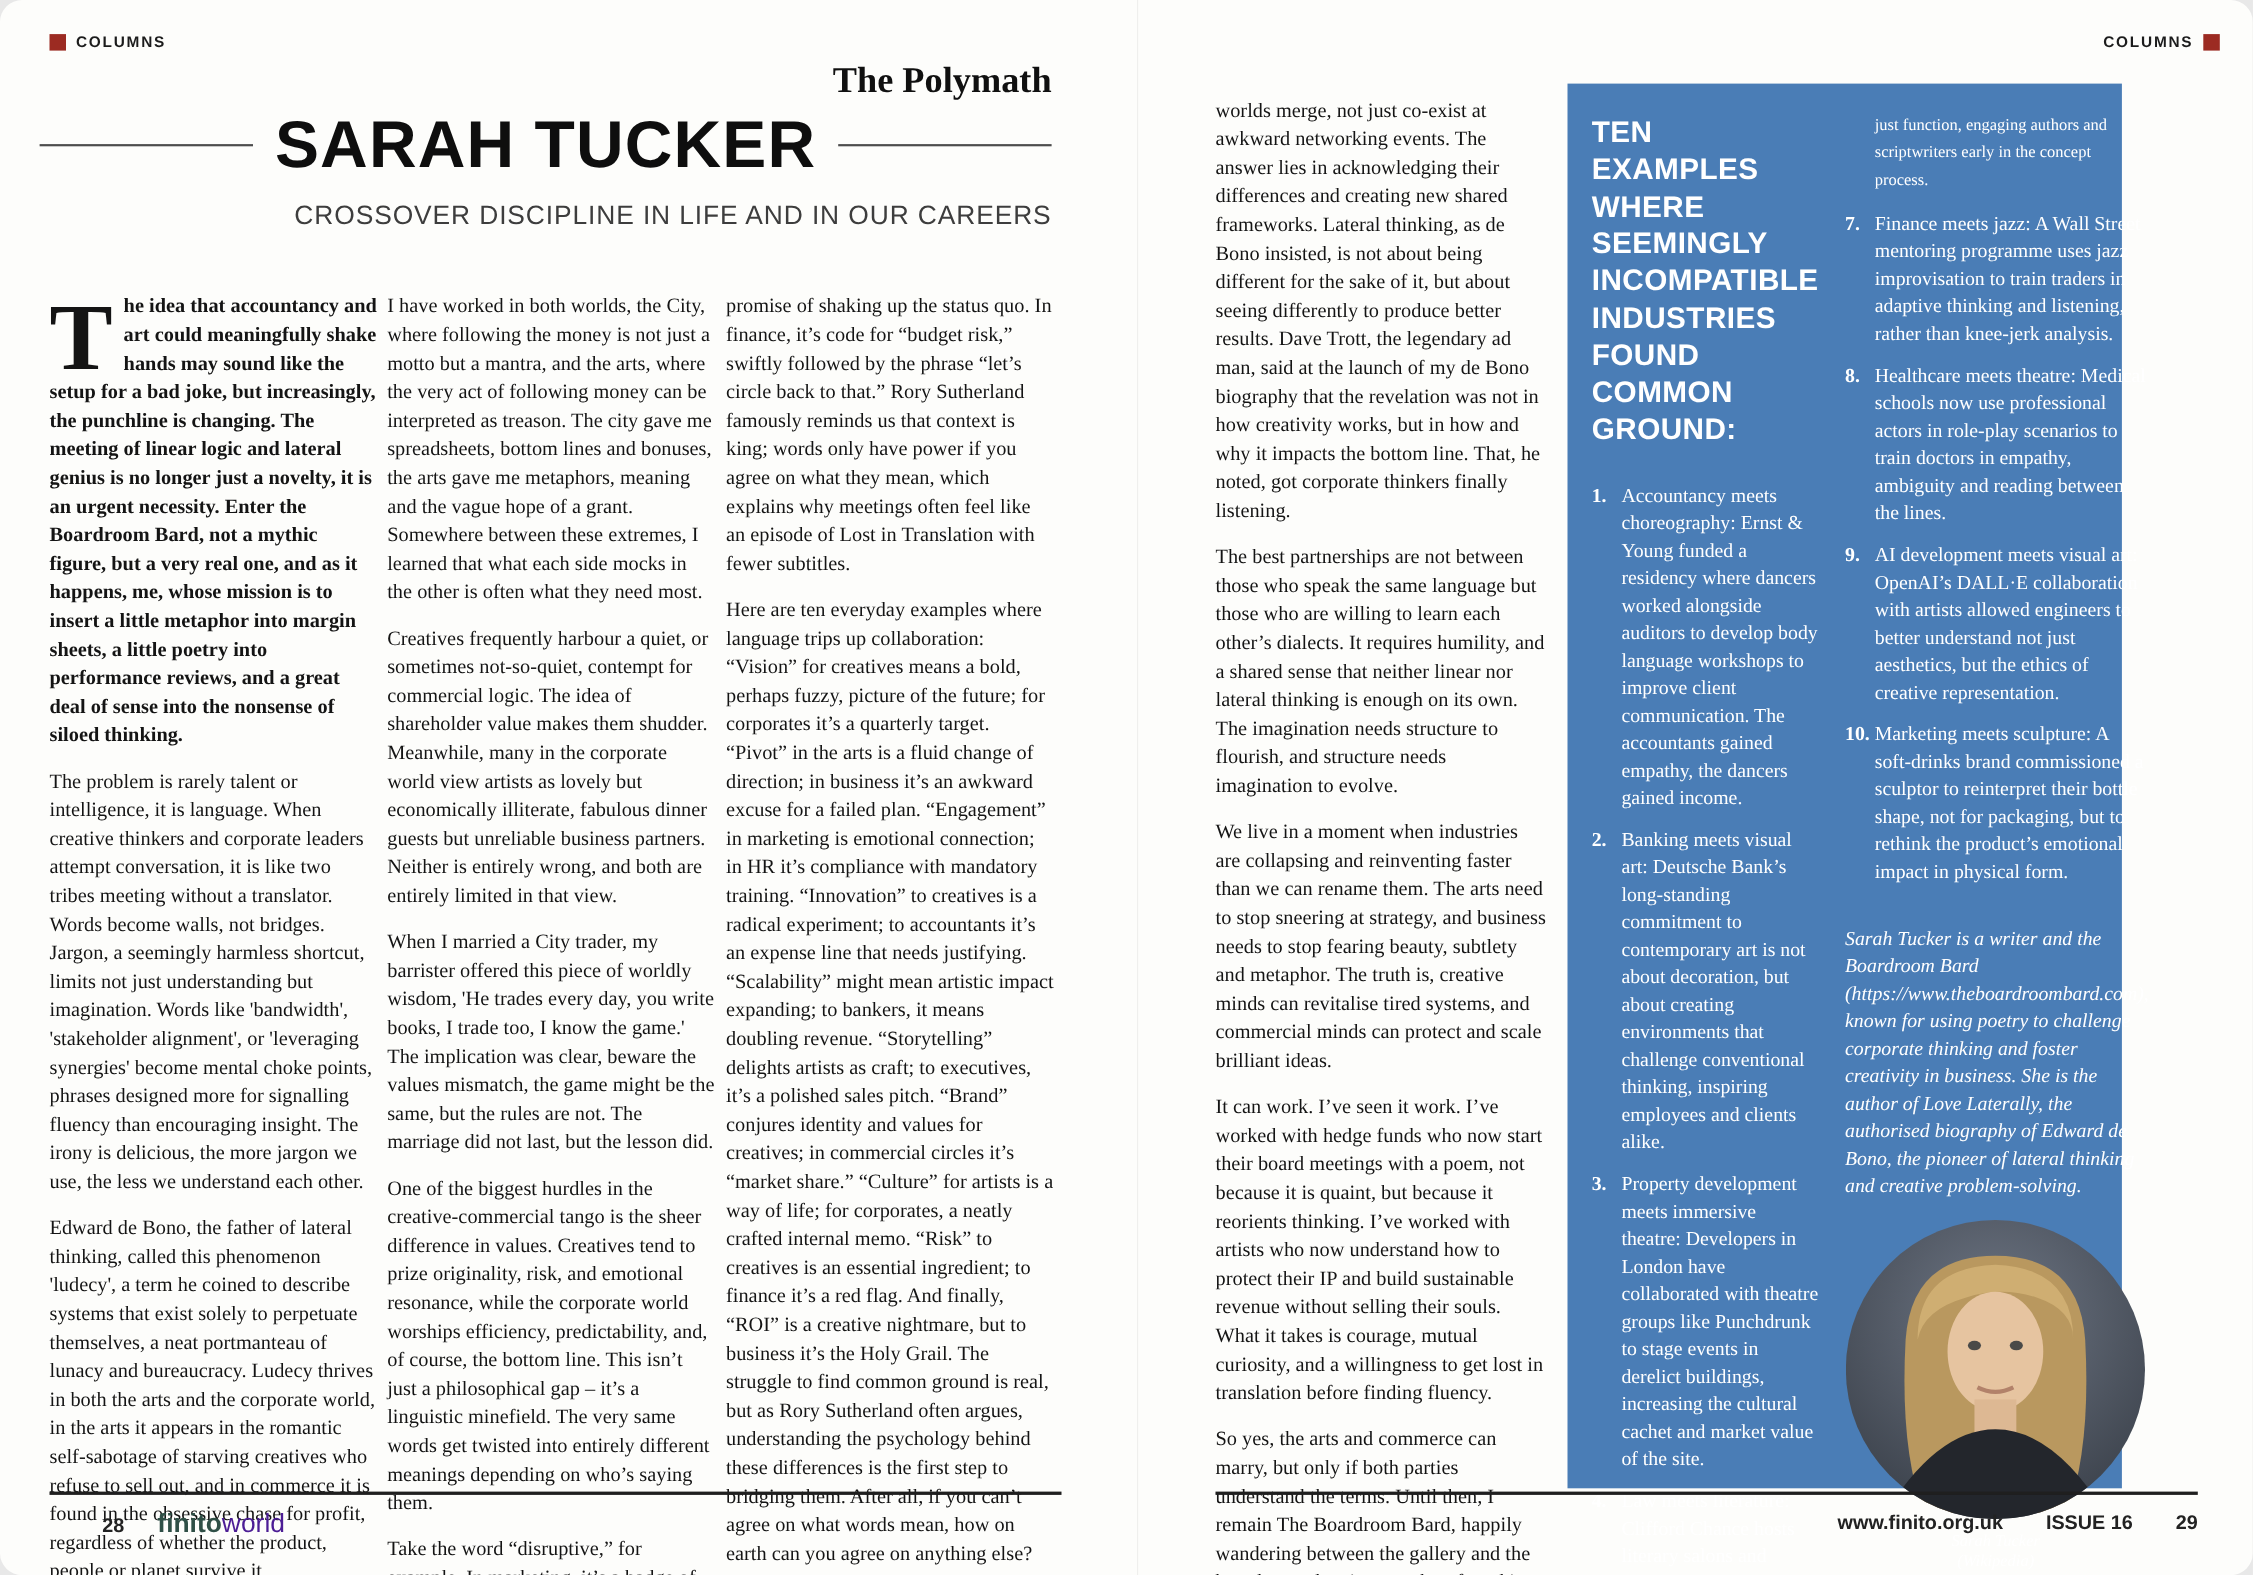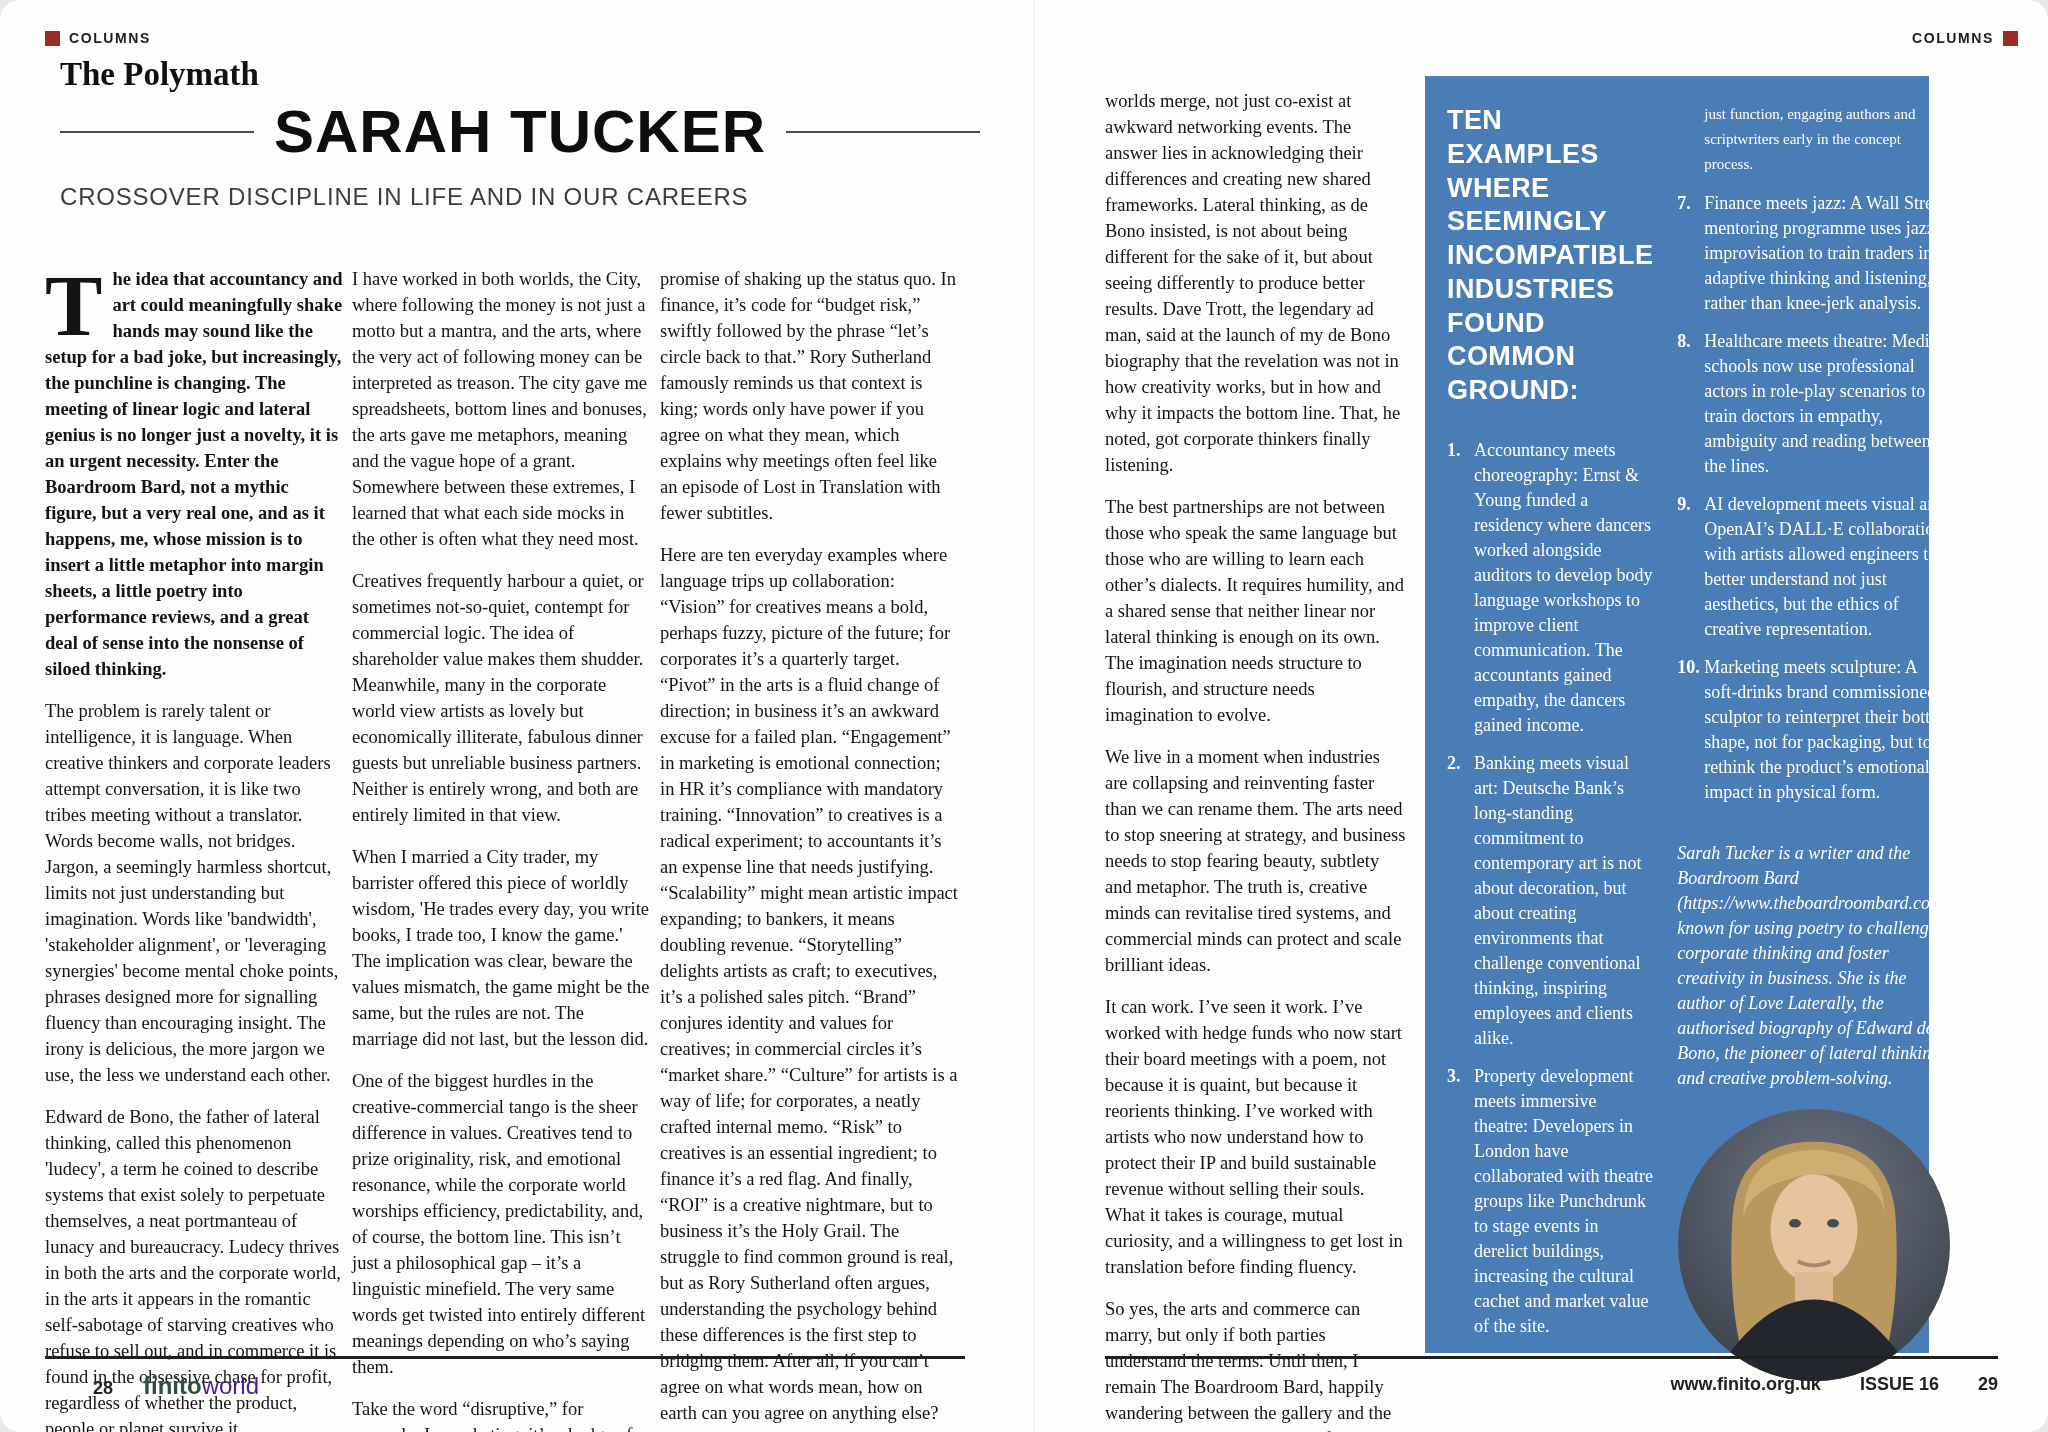--- a/index.html
+++ b/index.html
@@ -10,21 +10,21 @@
 
   
   .runhead{position:absolute;top:30px;display:flex;align-items:center;gap:9px;
            font-family:"Liberation Sans",sans-serif;font-weight:700;font-size:14px;
            letter-spacing:1.6px;color:#1c1c1c;}
   .runhead.left{left:45px;}
   .runhead.right{right:30px;}
   .sq{width:15px;height:15px;background:#9c2b22;display:inline-block;}
 
   
-  .titleblock{position:absolute;left:60px;top:56px;width:920px;text-align:left;}
+  .titleblock{position:absolute;left:36px;top:56px;width:920px;text-align:right;}
   .kicker{font-family:"Liberation Serif",serif;font-weight:700;font-size:33px;color:#101010;}
   .titlerow{display:flex;align-items:center;gap:20px;margin-top:4px;}
   .titlerule{flex:1;height:2px;background:#4d4d4d;}
   .bigtitle{font-family:"Liberation Sans",sans-serif;font-weight:800;font-size:60px;
             letter-spacing:1px;color:#0e0e0e;white-space:nowrap;}
   .subtitle{margin-top:14px;font-family:"Liberation Sans",sans-serif;font-size:24px;
             color:#3d3d3d;letter-spacing:0.8px;line-height:1.4;}
 
   
   .col{position:absolute;width:298px;font-size:18.5px;line-height:26px;text-align:left;}

